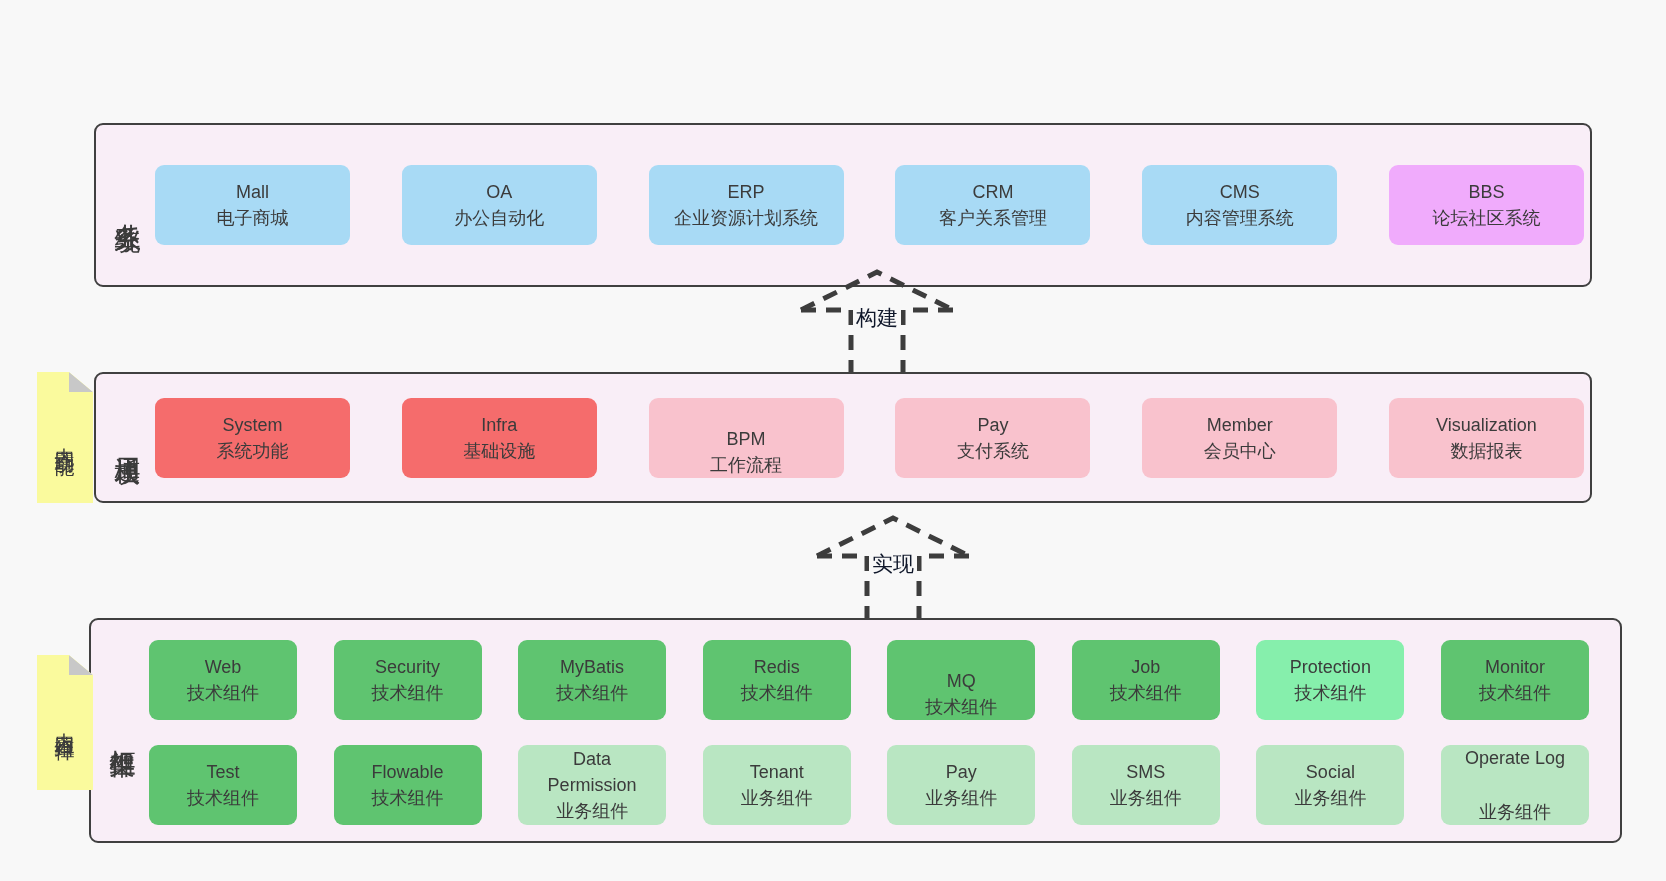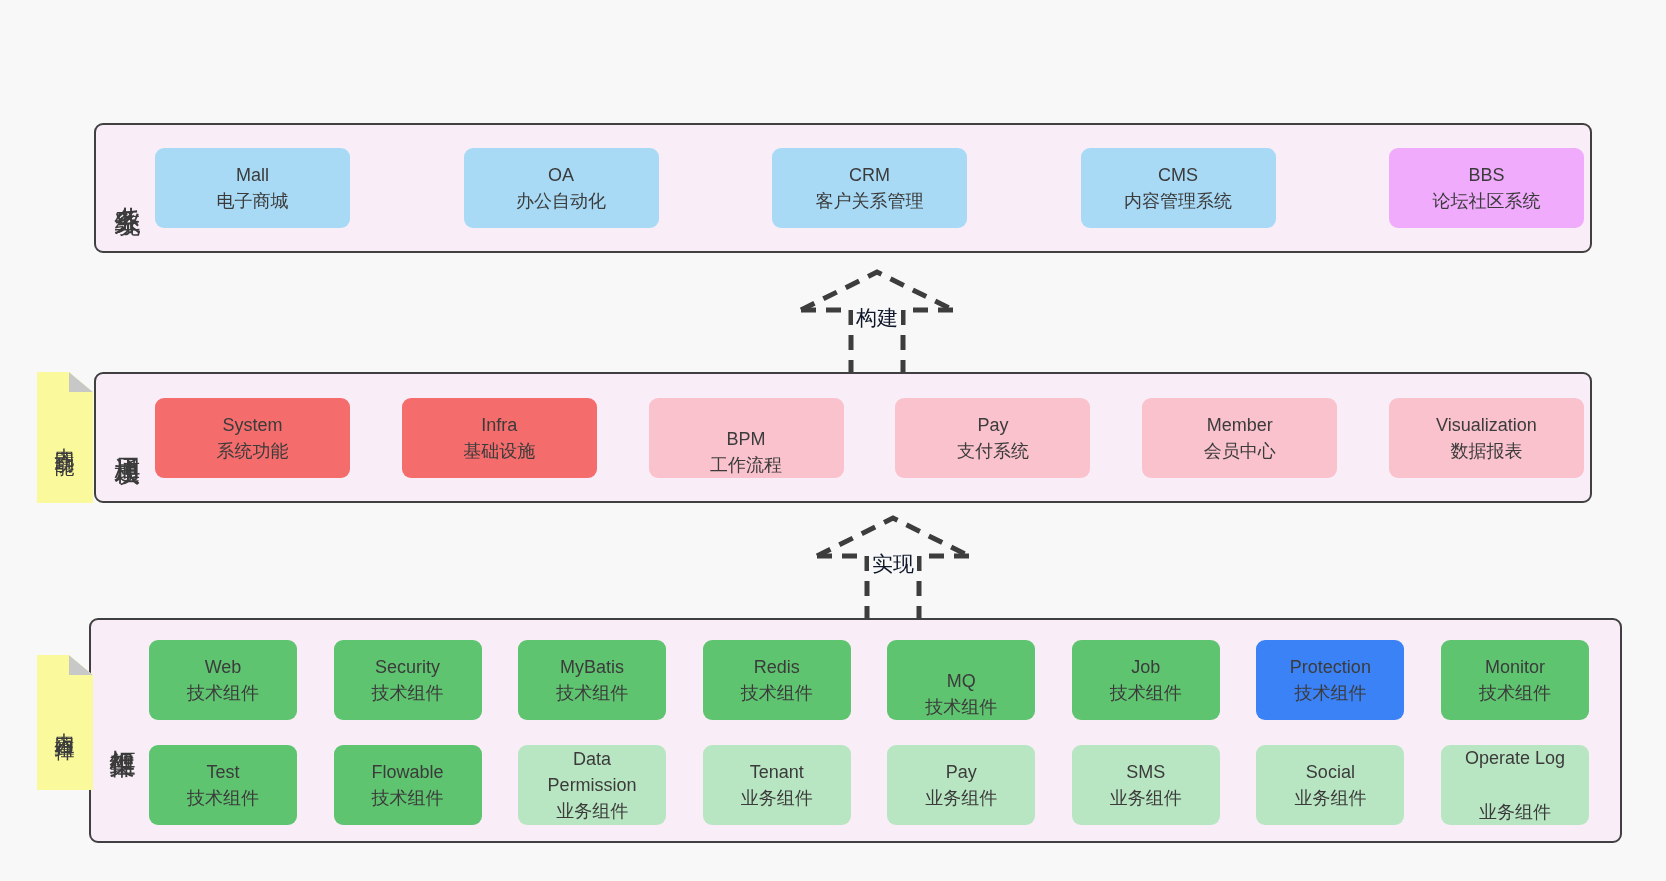--- a/index.html
+++ b/index.html
@@ -54,30 +54,34 @@
   .sticky-text{
     writing-mode:vertical-rl;text-orientation:upright;
     font-size:20px;line-height:1.0;letter-spacing:3px;color:#3b3b3b;
   }
 </style>
 </head>
 <body>
 
 <div style="position:absolute;inset:0;">
 
-  <section class="panel" style="left:94px;top:123px;width:1498px;height:130px;">
+  <section class="panel" style="left:94px;top:123px;width:1498px;height:164px;">
     <div class="v-label">业务系统</div>
     <div class="row row-full" id="row-business">
         <div class="box box-wide" style="background: rgb(168, 218, 245);">
           <span>Mall</span>
           <span>电子商城</span>
         </div>
         <div class="box box-wide" style="background: rgb(168, 218, 245);">
           <span>OA</span>
           <span>办公自动化</span>
+        </div>
+        <div class="box box-wide" style="background: rgb(168, 218, 245);">
+          <span>ERP</span>
+          <span>企业资源计划系统</span>
         </div>
         <div class="box box-wide" style="background: rgb(168, 218, 245);">
           <span>CRM</span>
           <span>客户关系管理</span>
         </div>
         <div class="box box-wide" style="background: rgb(168, 218, 245);">
           <span>CMS</span>
           <span>内容管理系统</span>
         </div>
         <div class="box box-wide" style="background: #f0abfc;">
@@ -160,21 +164,21 @@
           <span>技术组件</span>
         </div>
         <div class="box box-small" style="background: rgb(95, 196, 112); justify-content: flex-end;">
           <span>MQ</span>
           <span>技术组件</span>
         </div>
         <div class="box box-small" style="background: rgb(95, 196, 112);">
           <span>Job</span>
           <span>技术组件</span>
         </div>
-        <div class="box box-small" style="background: #3b82f6;">
+        <div class="box box-small" style="background: #86efac;">
           <span>Protection</span>
           <span>技术组件</span>
         </div>
         <div class="box box-small" style="background: rgb(95, 196, 112);">
           <span>Monitor</span>
           <span>技术组件</span>
         </div>
       </div>
     <div class="row" id="row-framework-1" style="left:58px;right:31px;top:125px;height:80px;">
         <div class="box box-small" style="background: rgb(95, 196, 112);">

